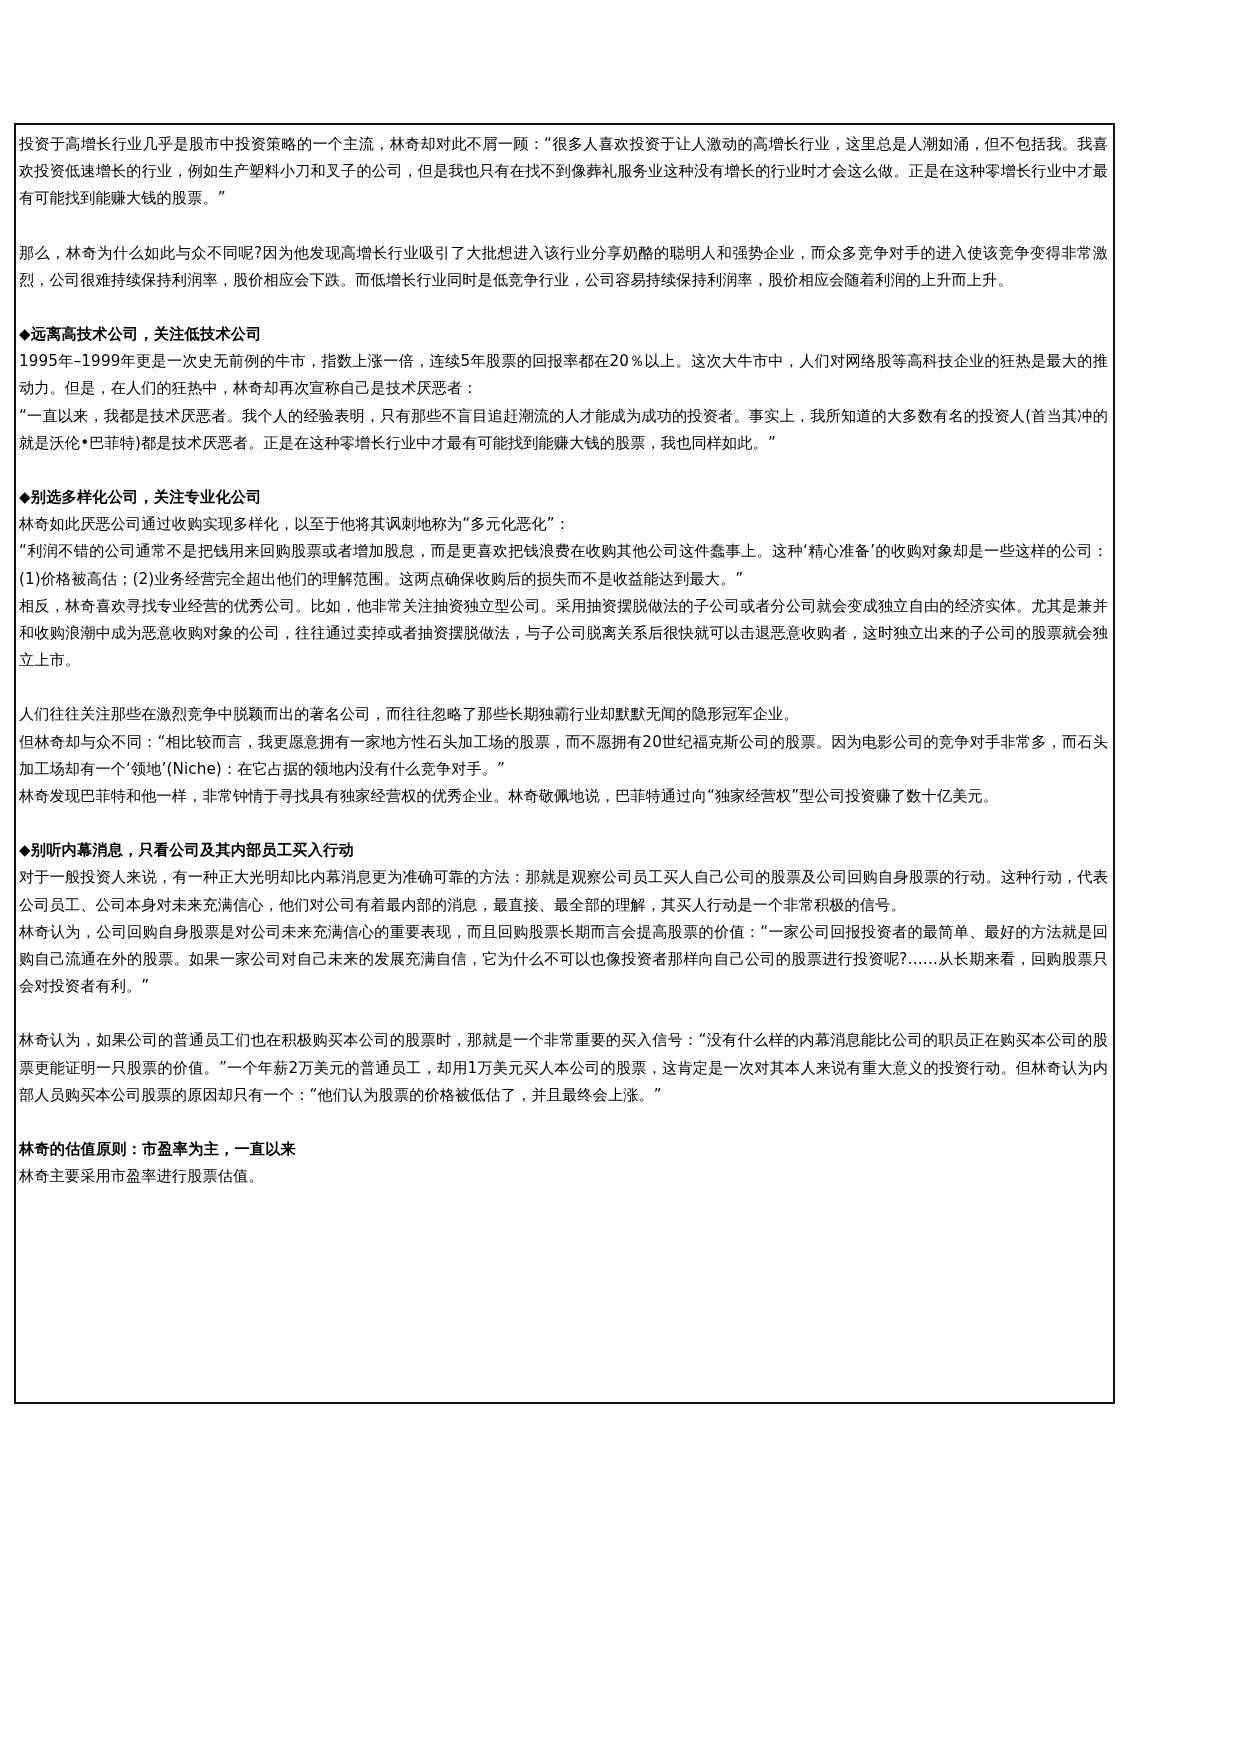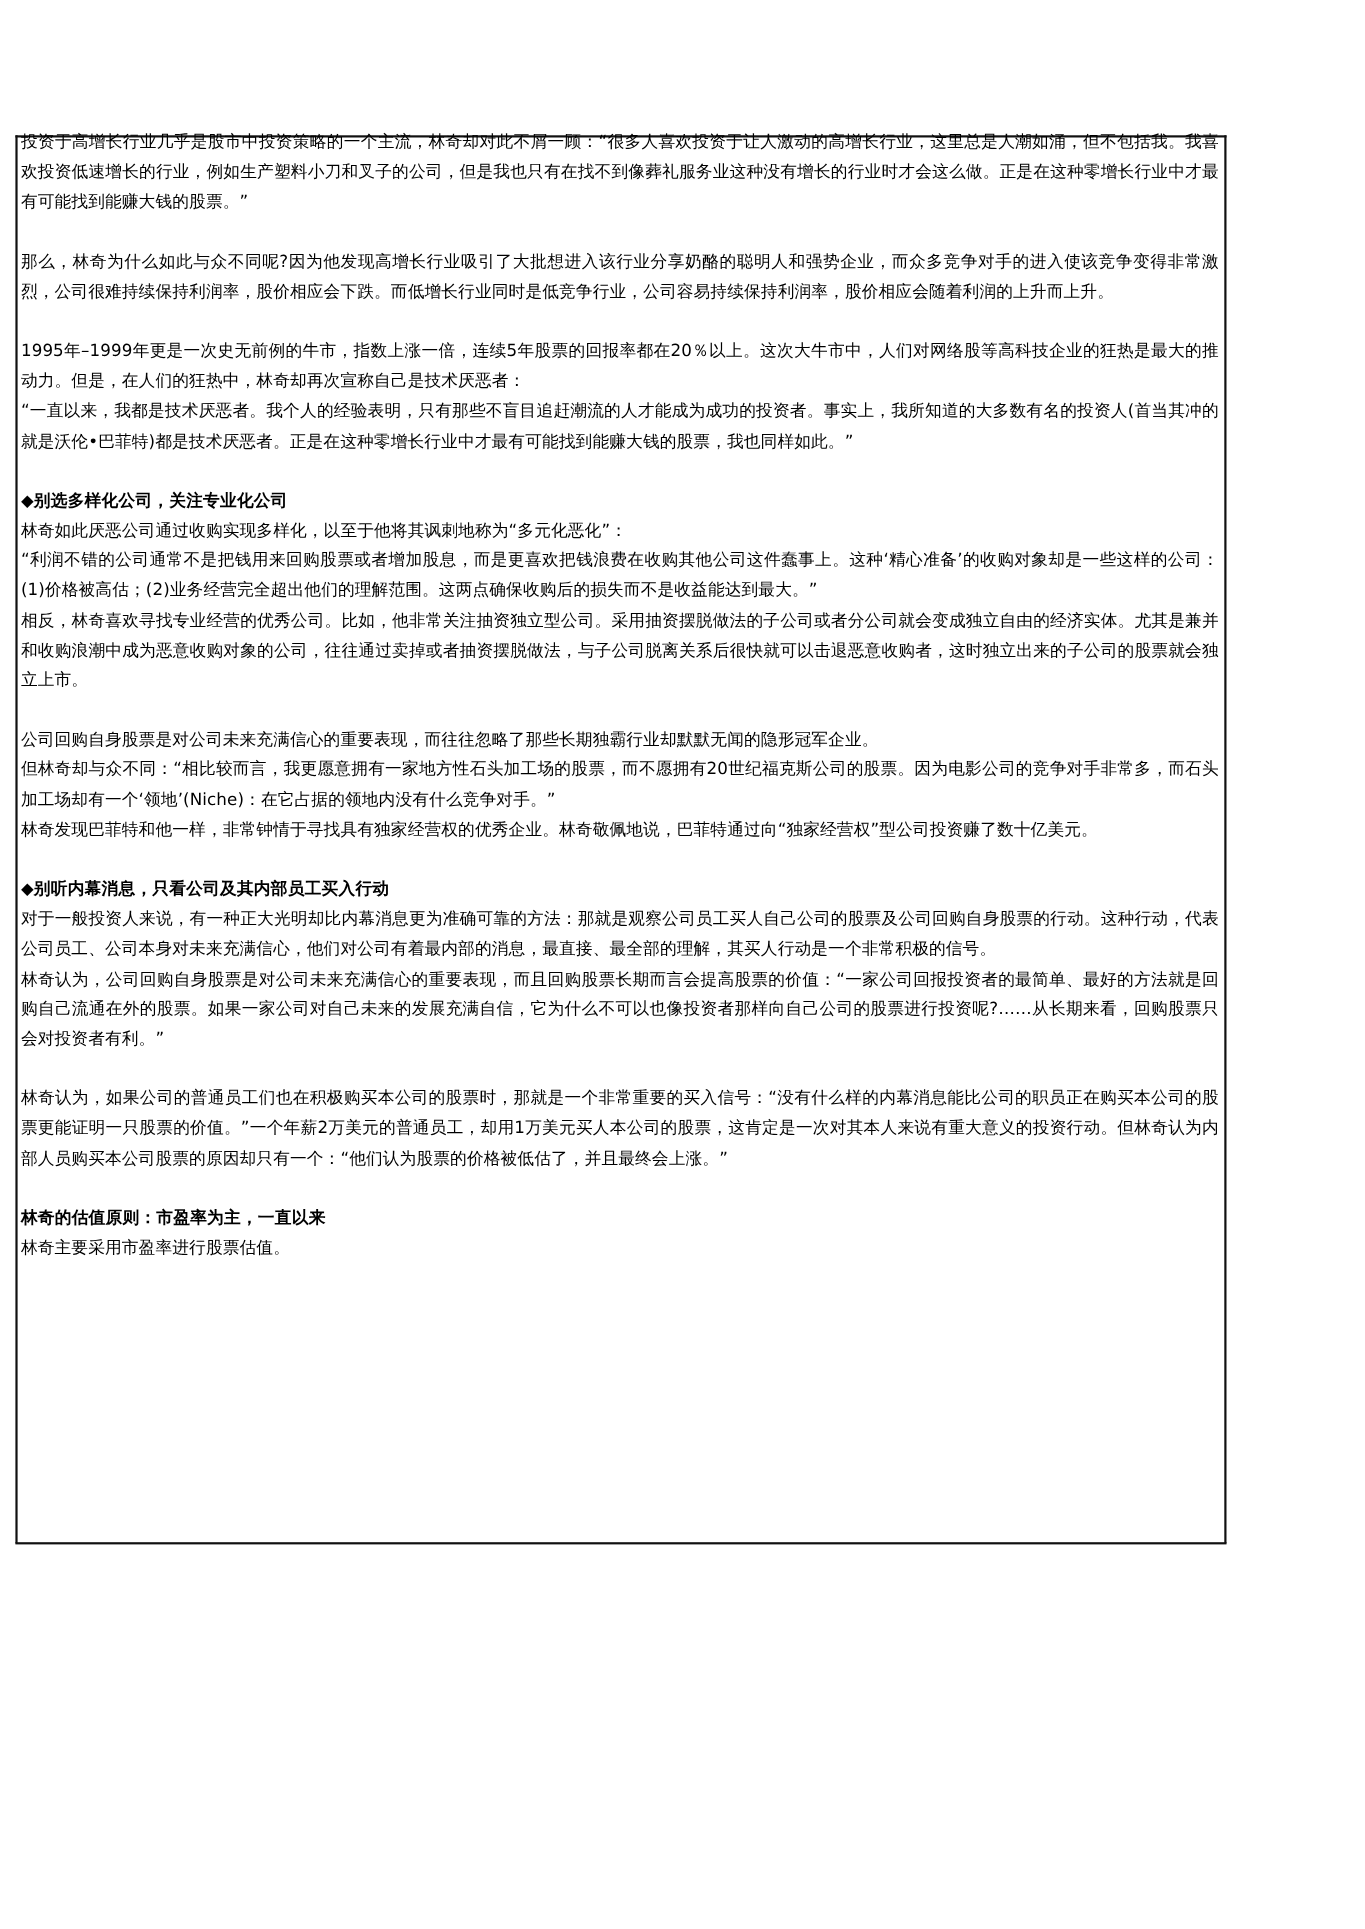--- a/index.html
+++ b/index.html
@@ -47,21 +47,21 @@
     position: absolute;
     left: 14px;
     top: 1402px;
     width: 1101px;
     height: 0;
     border-top: 2px solid #111;
   }
   .content {
     position: absolute;
     left: 19px;
-    top: 116px;
+    top: 131px;
     width: 1089px;
     color: #000;
     font-size: 15.2px;
     line-height: 27.2px;
     letter-spacing: 0.1px;
     text-align: justify;
     text-justify: inter-ideograph;
   }
   p {
     margin: 0;
@@ -104,40 +104,41 @@
   <div class="content">
 
     <p class="para">投资于高增长行业几乎是股市中投资策略的一个主流，林奇却对此不屑一顾：“很多人喜欢投资于让人激动的高增长行业，这里总是人潮如涌，但不包括我。我喜欢投资低速增长的行业，例如生产塑料小刀和叉子的公司，但是我也只有在找不到像葬礼服务业这种没有增长的行业时才会这么做。正是在这种零增长行业中才最有可能找到能赚大钱的股票。”</p>
 
     <div class="spacer"></div>
 
     <p class="para">那么，林奇为什么如此与众不同呢?因为他发现高增长行业吸引了大批想进入该行业分享奶酪的聪明人和强势企业，而众多竞争对手的进入使该竞争变得非常激烈，公司很难持续保持利润率，股价相应会下跌。而低增长行业同时是低竞争行业，公司容易持续保持利润率，股价相应会随着利润的上升而上升。</p>
 
     <div class="spacer"></div>
 
+    <p class="heading nojust"><span class="dia">◆</span><span>远离高技术公司，关注低技术公司</span></p>
 
     <p class="para">1995年–1999年更是一次史无前例的牛市，指数上涨一倍，连续5年股票的回报率都在20％以上。这次大牛市中，人们对网络股等高科技企业的狂热是最大的推动力。但是，在人们的狂热中，林奇却再次宣称自己是技术厌恶者：</p>
 
     <p class="para">“一直以来，我都是技术厌恶者。我个人的经验表明，只有那些不盲目追赶潮流的人才能成为成功的投资者。事实上，我所知道的大多数有名的投资人(首当其冲的就是沃伦•巴菲特)都是技术厌恶者。正是在这种零增长行业中才最有可能找到能赚大钱的股票，我也同样如此。”</p>
 
 
     <div class="spacer"></div>
 
     <p class="heading nojust"><span class="dia">◆</span><span>别选多样化公司，关注专业化公司</span></p>
 
     <p class="para nojust">林奇如此厌恶公司通过收购实现多样化，以至于他将其讽刺地称为“多元化恶化”：</p>
 
     <p class="para">“利润不错的公司通常不是把钱用来回购股票或者增加股息，而是更喜欢把钱浪费在收购其他公司这件蠢事上。这种‘精心准备’的收购对象却是一些这样的公司：(1)价格被高估；(2)业务经营完全超出他们的理解范围。这两点确保收购后的损失而不是收益能达到最大。”</p>
 
     <p class="para">相反，林奇喜欢寻找专业经营的优秀公司。比如，他非常关注抽资独立型公司。采用抽资摆脱做法的子公司或者分公司就会变成独立自由的经济实体。尤其是兼并和收购浪潮中成为恶意收购对象的公司，往往通过卖掉或者抽资摆脱做法，与子公司脱离关系后很快就可以击退恶意收购者，这时独立出来的子公司的股票就会独立上市。</p>
 
     <div class="spacer"></div>
 
 
-    <p class="para nojust">公司回购自身股票是对公司未来充满信心的重要表现，而往往忽略了那些长期独霸行业却默默无闻的隐形冠军企业。</p>
+    <p class="para nojust">人们往往关注那些在激烈竞争中脱颖而出的著名公司，而往往忽略了那些长期独霸行业却默默无闻的隐形冠军企业。</p>
 
     <p class="para">但林奇却与众不同：“相比较而言，我更愿意拥有一家地方性石头加工场的股票，而不愿拥有20世纪福克斯公司的股票。因为电影公司的竞争对手非常多，而石头加工场却有一个‘领地’(Niche)：在它占据的领地内没有什么竞争对手。”</p>
 
 
     <p class="para nojust">林奇发现巴菲特和他一样，非常钟情于寻找具有独家经营权的优秀企业。林奇敬佩地说，巴菲特通过向“独家经营权”型公司投资赚了数十亿美元。</p>
 
     <div class="spacer"></div>
 
     <p class="heading nojust"><span class="dia">◆</span><span>别听内幕消息，只看公司及其内部员工买入行动</span></p>
 

